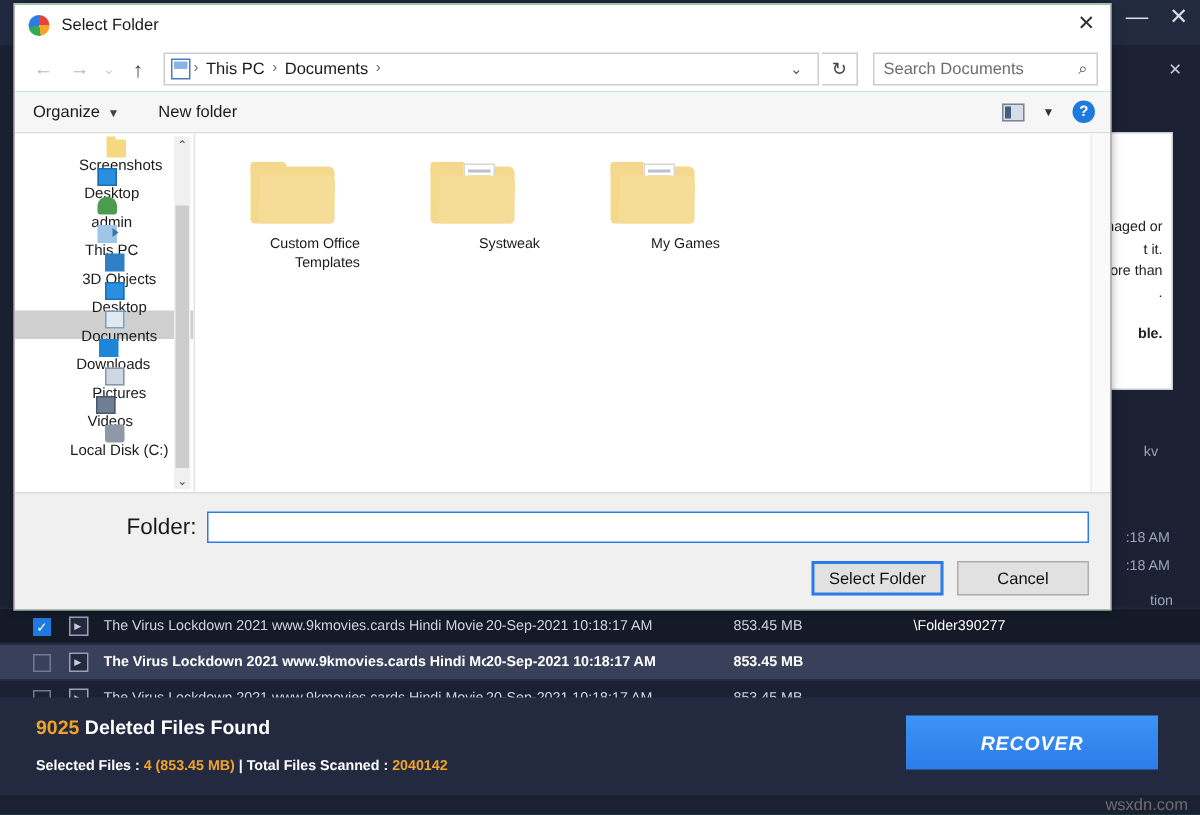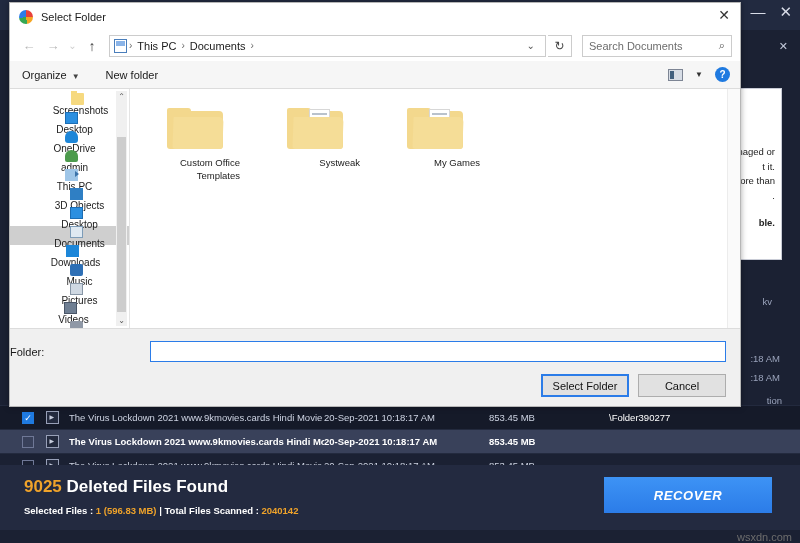--- a/index.html
+++ b/index.html
@@ -98,21 +98,21 @@
     width: 1px; background: #39415a;
   }
 
   
   .status-bar {
     position: absolute; left: 0; right: 0; bottom: 13px; height: 65px;
     background: #232a40;
   }
   .status-title {
     position: absolute; left: 24px; top: 12px;
-    font-size: 17px; font-weight: bold; color: #ffffff;
+    font-size: 13px; font-weight: bold; color: #ffffff;
   }
   .status-title .count { color: #f0a32a; }
   .status-sub {
     position: absolute; left: 24px; top: 40px;
     font-size: 9.5px; font-weight: bold; color: #ffffff;
   }
   .status-sub .amber { color: #f0a32a; }
   .recover-btn {
     position: absolute; right: 28px; top: 12px;
     width: 168px; height: 36px;
@@ -316,22 +316,22 @@
   }
 
   .dlg-footer {
     position: absolute; left: 0; right: 0; bottom: 0; height: 78px;
     background: #f0f0f0; border-top: 1px solid #dcdcdc;
   }
   .folder-row {
     display: flex; align-items: center; padding: 12px 14px 0 0;
   }
   .folder-label-txt {
-    width: 140px; padding-right: 7px;
-    font-size: 11px; color: #1a1a1a;
+    width: 128px; text-align: right; padding-right: 7px;
+    font-size: 15px; color: #1a1a1a;
   }
   .folder-input {
     flex: 1; height: 21px; background: #ffffff;
     border: 1px solid #2b7ce8; outline: none;
     font-size: 11px; padding: 0 4px;
     font-family: "Liberation Sans", sans-serif;
     color: #111;
   }
   .btn-row {
     display: flex; justify-content: flex-end; gap: 9px;
@@ -399,21 +399,21 @@
       <div class="fpath"></div>
     </div>
   </div>
 
   <div class="status-bar">
     <div class="status-title">
       <span class="count">9025</span>
       <span>Deleted Files Found</span>
     </div>
     <div class="status-sub">
-      <span>Selected Files : </span><span class="amber">1 (596.83 MB)</span><span> | </span><span>Total Files Scanned : </span><span class="amber">2040142</span>
+      <span>Selected Files : </span><span class="amber">4 (853.45 MB)</span><span> | </span><span>Total Files Scanned : </span><span class="amber">2040142</span>
     </div>
     <button class="recover-btn">RECOVER</button>
   </div>
 
   <div class="watermark">wsxdn.com</div>
 </div>
 
 <div id="dlg">
 
   <div class="dlg-title">
@@ -462,24 +462,20 @@
     <div class="nav-pane">
       <div class="nav-item" style="padding-left:22px">
         <span class="ni-ico ico-folder"></span>
         <span>Screenshots</span>
       </div>
       <div class="nav-item" style="padding-left:10px">
         <span class="ni-ico ico-desktop"></span>
         <span>Desktop</span>
       </div>
       <div class="nav-item" style="padding-left:10px">
-        <span class="ni-ico ico-cloud"></span>
-        <span>OneDrive</span>
-      </div>
-      <div class="nav-item" style="padding-left:10px">
         <span class="ni-ico ico-user"></span>
         <span>admin</span>
       </div>
       <div class="nav-item" style="padding-left:10px">
         <span class="ni-ico ico-pc"></span>
         <span>This PC</span>
       </div>
       <div class="nav-item" style="padding-left:20px">
         <span class="ni-ico ico-3d"></span>
         <span>3D Objects</span>
@@ -488,24 +484,20 @@
         <span class="ni-ico ico-desktop"></span>
         <span>Desktop</span>
       </div>
       <div class="nav-item sel" style="padding-left:20px">
         <span class="ni-ico ico-doc"></span>
         <span>Documents</span>
       </div>
       <div class="nav-item" style="padding-left:12px">
         <span class="ni-ico ico-down"></span>
         <span>Downloads</span>
-      </div>
-      <div class="nav-item" style="padding-left:20px">
-        <span class="ni-ico ico-music"></span>
-        <span>Music</span>
       </div>
       <div class="nav-item" style="padding-left:20px">
         <span class="ni-ico ico-pic"></span>
         <span>Pictures</span>
       </div>
       <div class="nav-item" style="">
         <span class="ni-ico ico-video"></span>
         <span>Videos</span>
       </div>
       <div class="nav-item" style="padding-left:20px">

